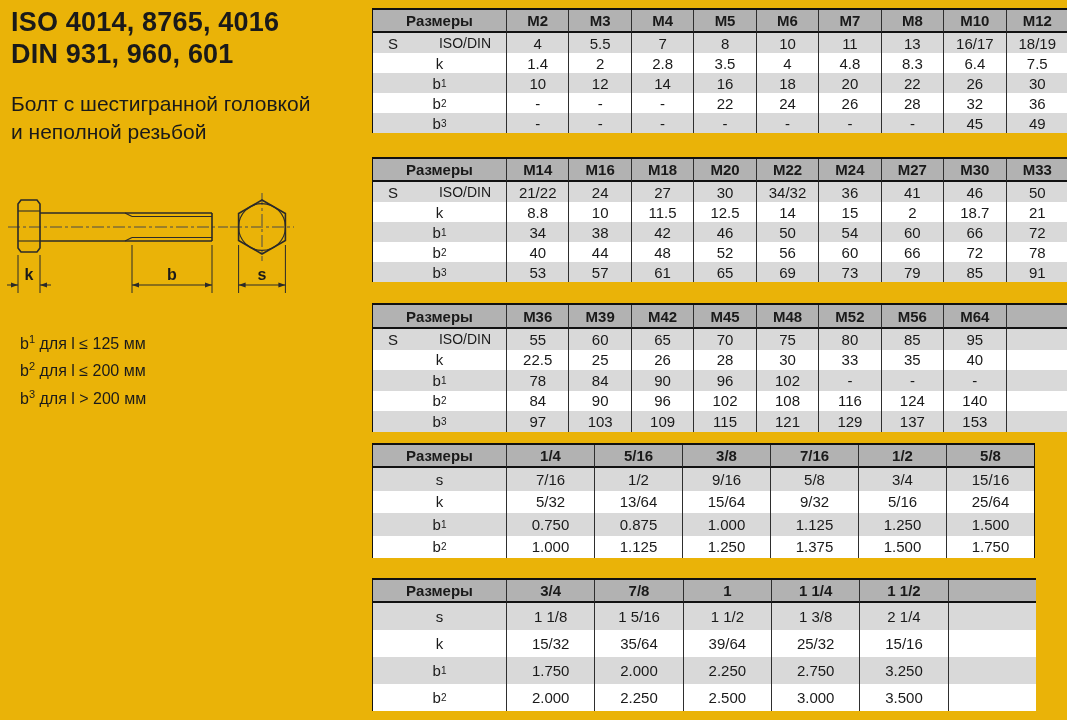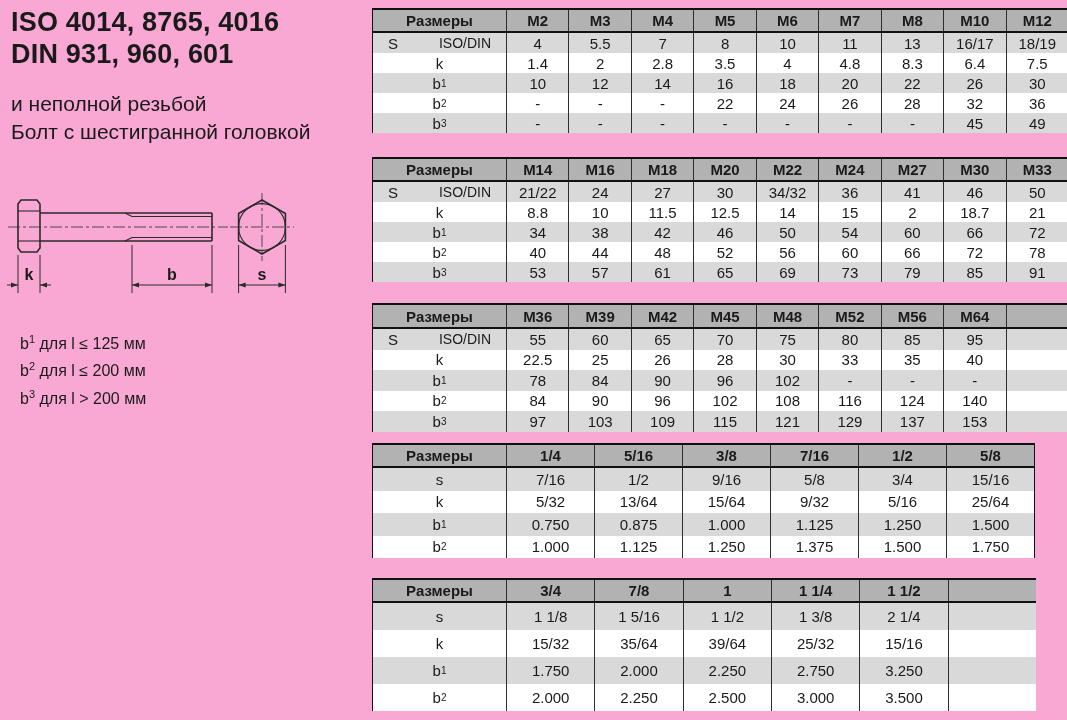--- a/index.html
+++ b/index.html
@@ -2,21 +2,21 @@
 <html style="--ink: #1a1a1a; --line: #111111; --header-bg: #b2b2b2; --stripe: #d9d9d9;"><head>
 <meta charset="utf-8">
 <style>
   :root{
     --ink:#1a1a1a;
     --line:#111111;
     --header-bg:#b2b2b2;
     --stripe:#d9d9d9;
   }
   html,body{margin:0;padding:0;background:#fff;}
-  .page{position:relative;width:1067px;height:720px;background:#f9a8d4;overflow:hidden;
+  .page{position:relative;width:1067px;height:720px;background:#eab308;overflow:hidden;
         font-family:"Liberation Sans", sans-serif;color:var(--ink);}
 
   .title{position:absolute;left:11px;top:6px;font-size:27px;line-height:32px;font-weight:bold;letter-spacing:0.2px;}
   .subtitle{position:absolute;left:11px;top:90px;font-size:21px;line-height:28px;font-weight:normal;}
 
   .drawing{position:absolute;left:6px;top:185px;width:330px;height:120px;}
   .drawing .outline{stroke:#2a2a2a;stroke-width:1.6;fill:none;}
   .drawing .thin{stroke:#2a2a2a;stroke-width:1.1;fill:none;}
   .drawing .cl{stroke:#4a4a4a;stroke-width:1;fill:none;stroke-dasharray:12 3 3 3;}
   .drawing .dim{stroke:#2a2a2a;stroke-width:1;fill:none;}
@@ -47,22 +47,22 @@
 <body>
 
 <div class="page">
 
   <div class="title">
     <div>ISO 4014, 8765, 4016</div>
     <div>DIN 931, 960, 601</div>
   </div>
 
   <div class="subtitle">
+    <div>Болт с шестигранной головкой</div>
     <div>и неполной резьбой</div>
-    <div>Болт с шестигранной головкой</div>
   </div>
 
   <svg class="drawing" viewBox="0 0 330 120" width="330" height="120" aria-hidden="true">
     <g>
       <line class="cl" x1="2" y1="42" x2="222" y2="42"></line>
       <polygon class="outline" points="12,19 15,15 31,15 34,19 34,63 31,67 15,67 12,63"></polygon>
       <line class="thin" x1="12" y1="26" x2="34" y2="26"></line>
       <line class="thin" x1="12" y1="56" x2="34" y2="56"></line>
       <line class="outline" x1="34" y1="28" x2="206" y2="28"></line>
       <line class="outline" x1="34" y1="56" x2="206" y2="56"></line>

